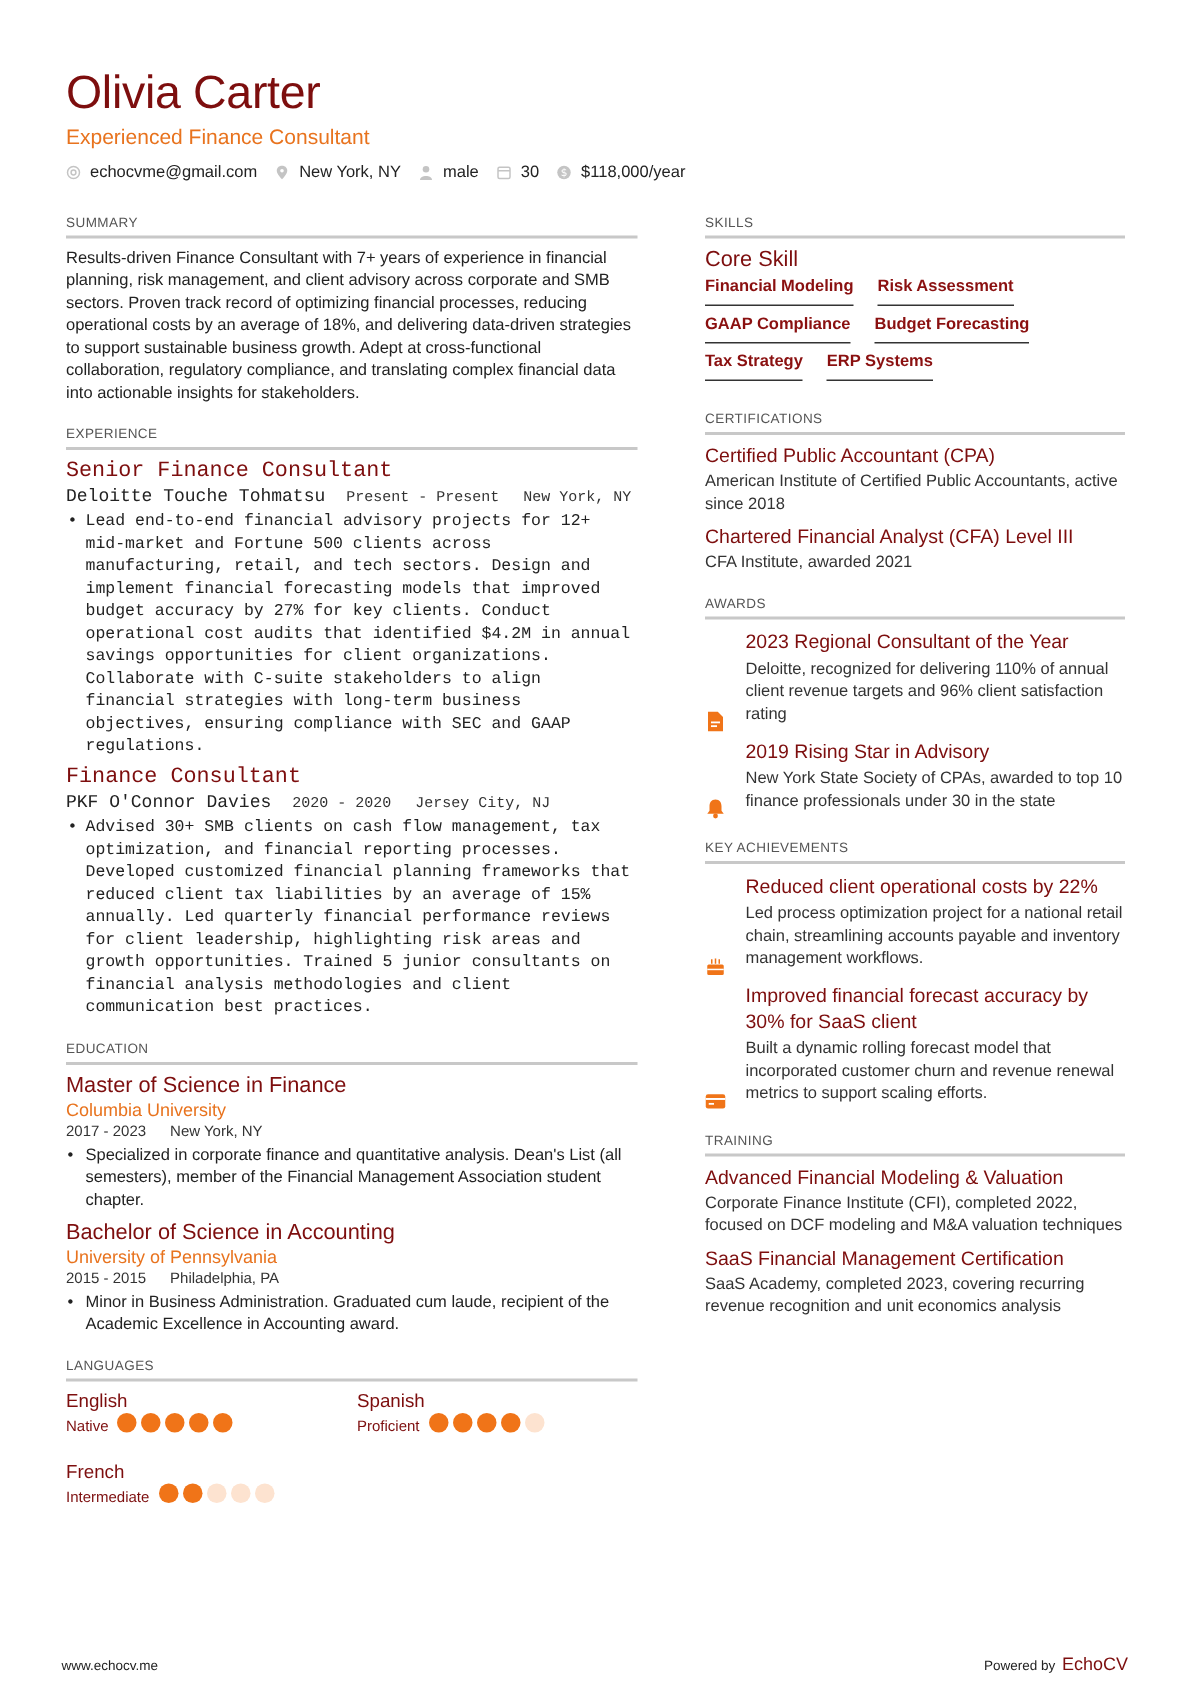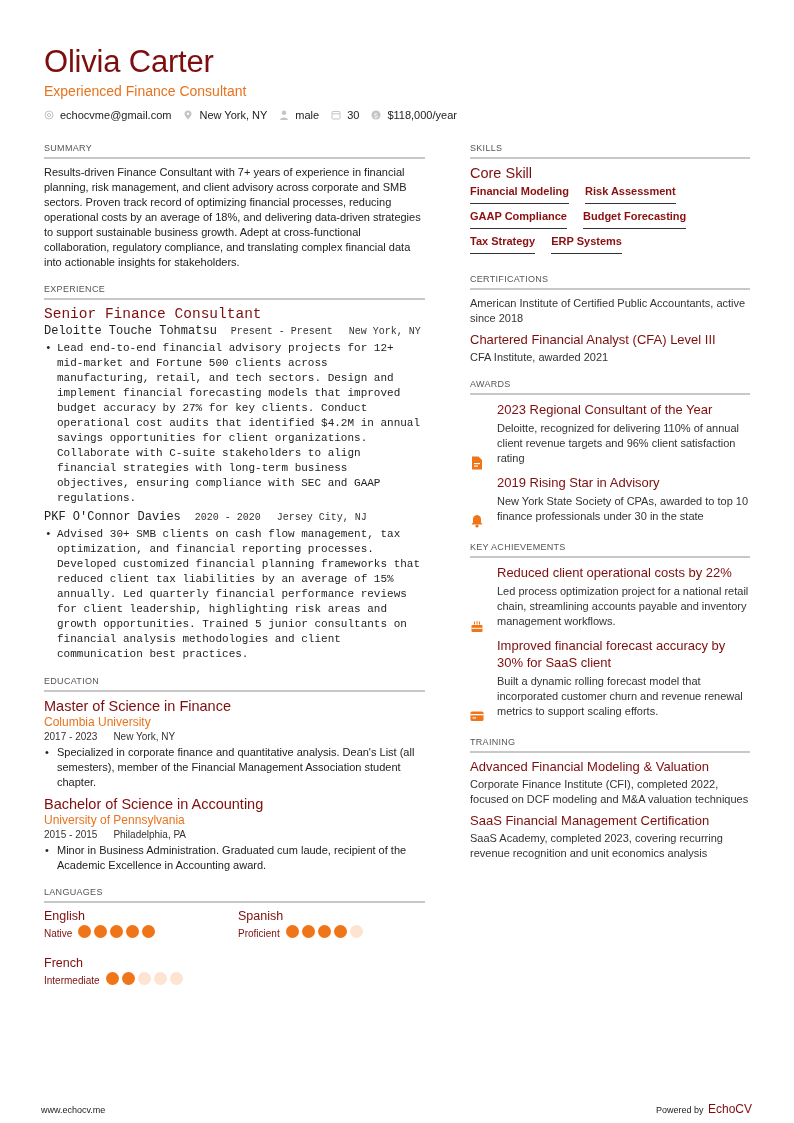--- a/index.html
+++ b/index.html
@@ -116,20 +116,21 @@
       <div class="job">
         <div class="job-title">Senior Finance Consultant</div>
         <div class="job-meta">
           <span class="company">Deloitte Touche Tohmatsu</span>
           <span class="dates">Present - Present</span>
           <span class="loc">New York, NY</span>
         </div>
         <div class="bullets">Lead end-to-end financial advisory projects for 12+ mid-market and Fortune 500 clients across manufacturing, retail, and tech sectors. Design and implement financial forecasting models that improved budget accuracy by 27% for key clients. Conduct operational cost audits that identified $4.2M in annual savings opportunities for client organizations. Collaborate with C-suite stakeholders to align financial strategies with long-term business objectives, ensuring compliance with SEC and GAAP regulations.</div>
       </div>
       <div class="job">
+        <div class="job-title">Finance Consultant</div>
         <div class="job-meta">
           <span class="company">PKF O'Connor Davies</span>
           <span class="dates">2020 - 2020</span>
           <span class="loc">Jersey City, NJ</span>
         </div>
         <div class="bullets">Advised 30+ SMB clients on cash flow management, tax optimization, and financial reporting processes. Developed customized financial planning frameworks that reduced client tax liabilities by an average of 15% annually. Led quarterly financial performance reviews for client leadership, highlighting risk areas and growth opportunities. Trained 5 junior consultants on financial analysis methodologies and client communication best practices.</div>
       </div>
     </div>
 
     <div class="section">
@@ -192,20 +193,21 @@
         <span class="skill">Risk Assessment</span>
         <span class="skill">GAAP Compliance</span>
         <span class="skill">Budget Forecasting</span>
         <span class="skill">Tax Strategy</span>
         <span class="skill">ERP Systems</span>
       </div>
     </div>
 
     <div class="section">
       <div class="sec-head">CERTIFICATIONS</div>
+      <div class="cert-name">Certified Public Accountant (CPA)</div>
       <div class="cert-desc">American Institute of Certified Public Accountants, active since 2018</div>
       <div class="cert-name">Chartered Financial Analyst (CFA) Level III</div>
       <div class="cert-desc">CFA Institute, awarded 2021</div>
     </div>
 
     <div class="section">
       <div class="sec-head">AWARDS</div>
       <div class="award">
         <svg class="aicon" viewBox="0 0 14 14">
             <path d="M2 0.5 H8.5 L12 4 V13.5 H2Z" fill="#f07418"></path>

